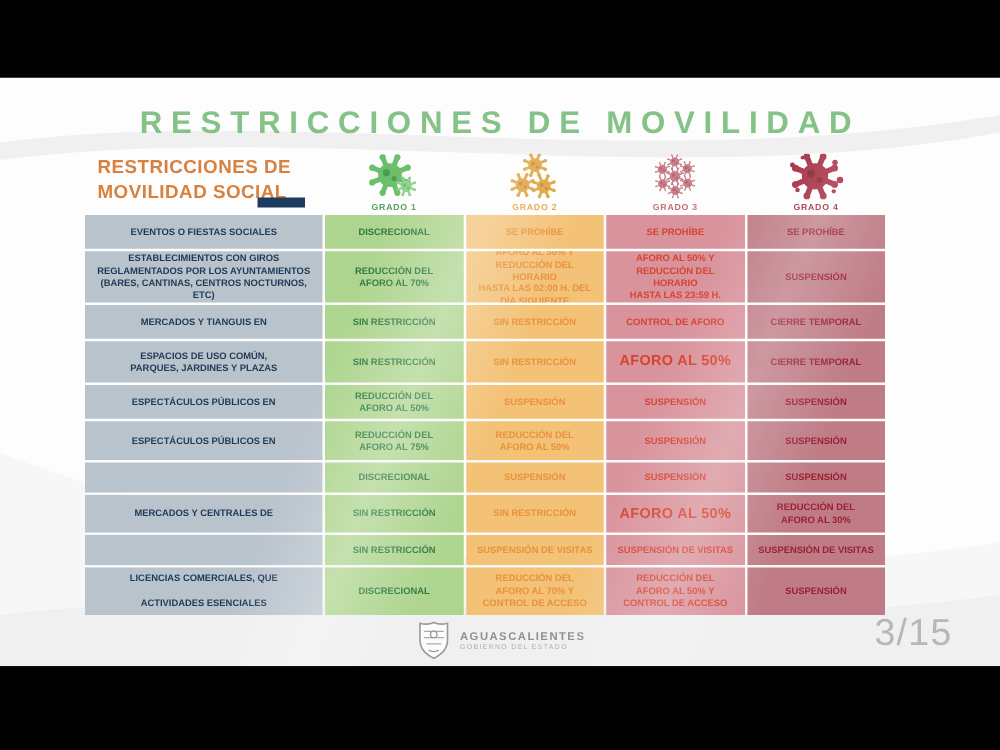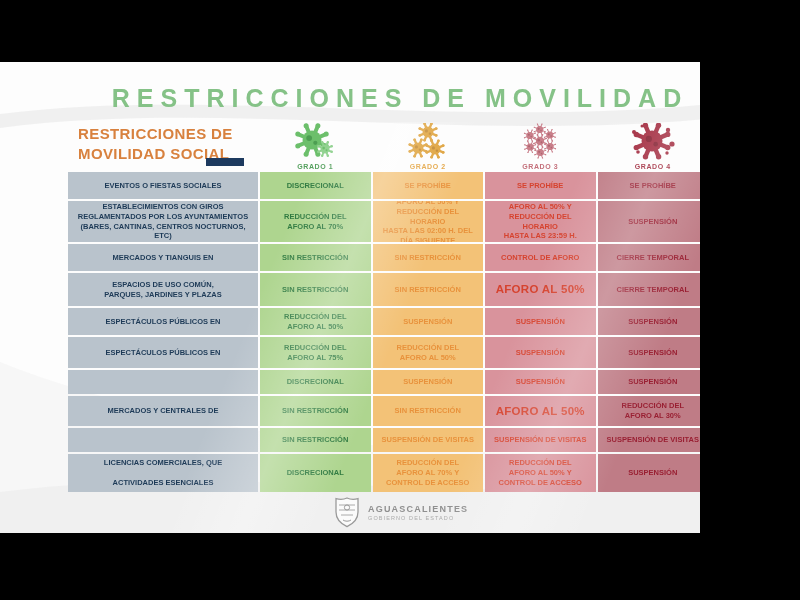--- a/index.html
+++ b/index.html
@@ -1,16 +1,16 @@
 <!DOCTYPE html>
 <html><head>
 <meta charset="utf-8">
 <style>
   html,body{margin:0;padding:0;background:#000;}
-  .frame{position:relative;width:700px;height:600px;background:#000;overflow:hidden;
+  .frame{position:relative;width:800px;height:600px;background:#000;overflow:hidden;
          font-family:"Liberation Sans", sans-serif;}
   .letterbox{position:absolute;left:0;width:800px;background:#000;z-index:10;}
   .letterbox.top{top:0;height:62px;}
   .letterbox.bottom{top:533px;height:67px;}
   .stage{position:absolute;left:0;top:62px;width:800px;height:471px;background:#fdfdfd;overflow:hidden;}
   .waves{position:absolute;left:0;top:0;width:800px;height:471px;z-index:0;}
   .streak{position:absolute;left:0;top:60px;width:800px;height:411px;z-index:5;pointer-events:none;
           background:linear-gradient(112deg, rgba(255,255,255,0) 34%, rgba(255,255,255,.28) 42%,
                      rgba(255,255,255,0) 50%, rgba(255,255,255,0) 62%, rgba(255,255,255,.22) 70%, rgba(255,255,255,0) 78%);}
   .page-title{position:absolute;left:0;top:22px;width:800px;text-align:center;z-index:2;

